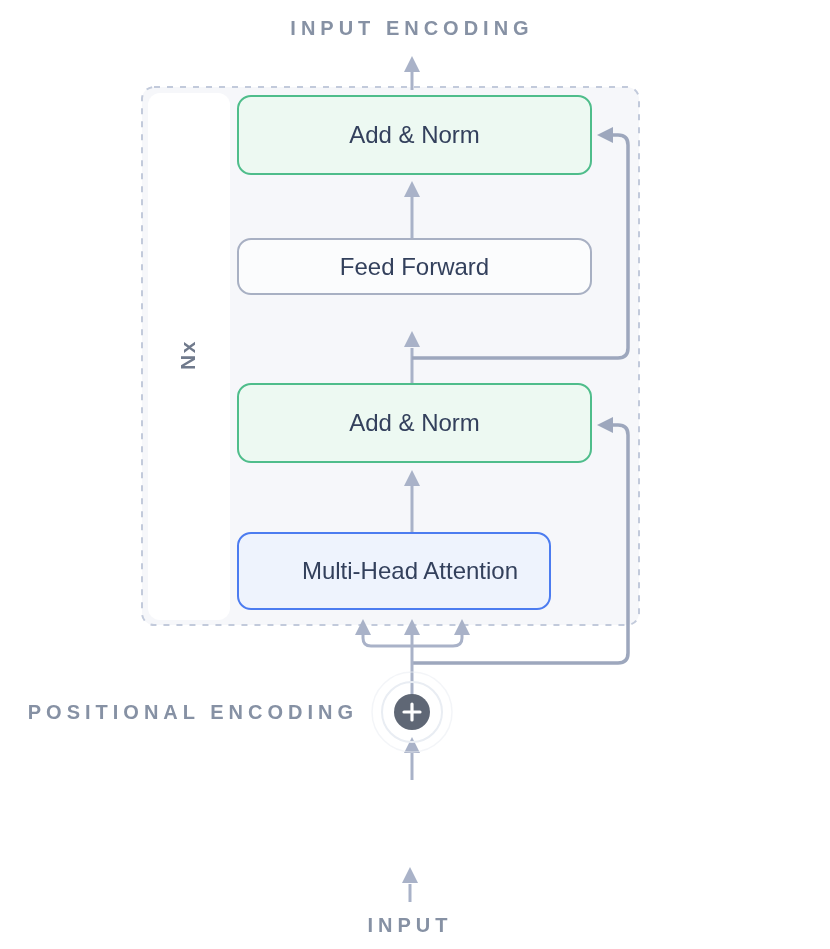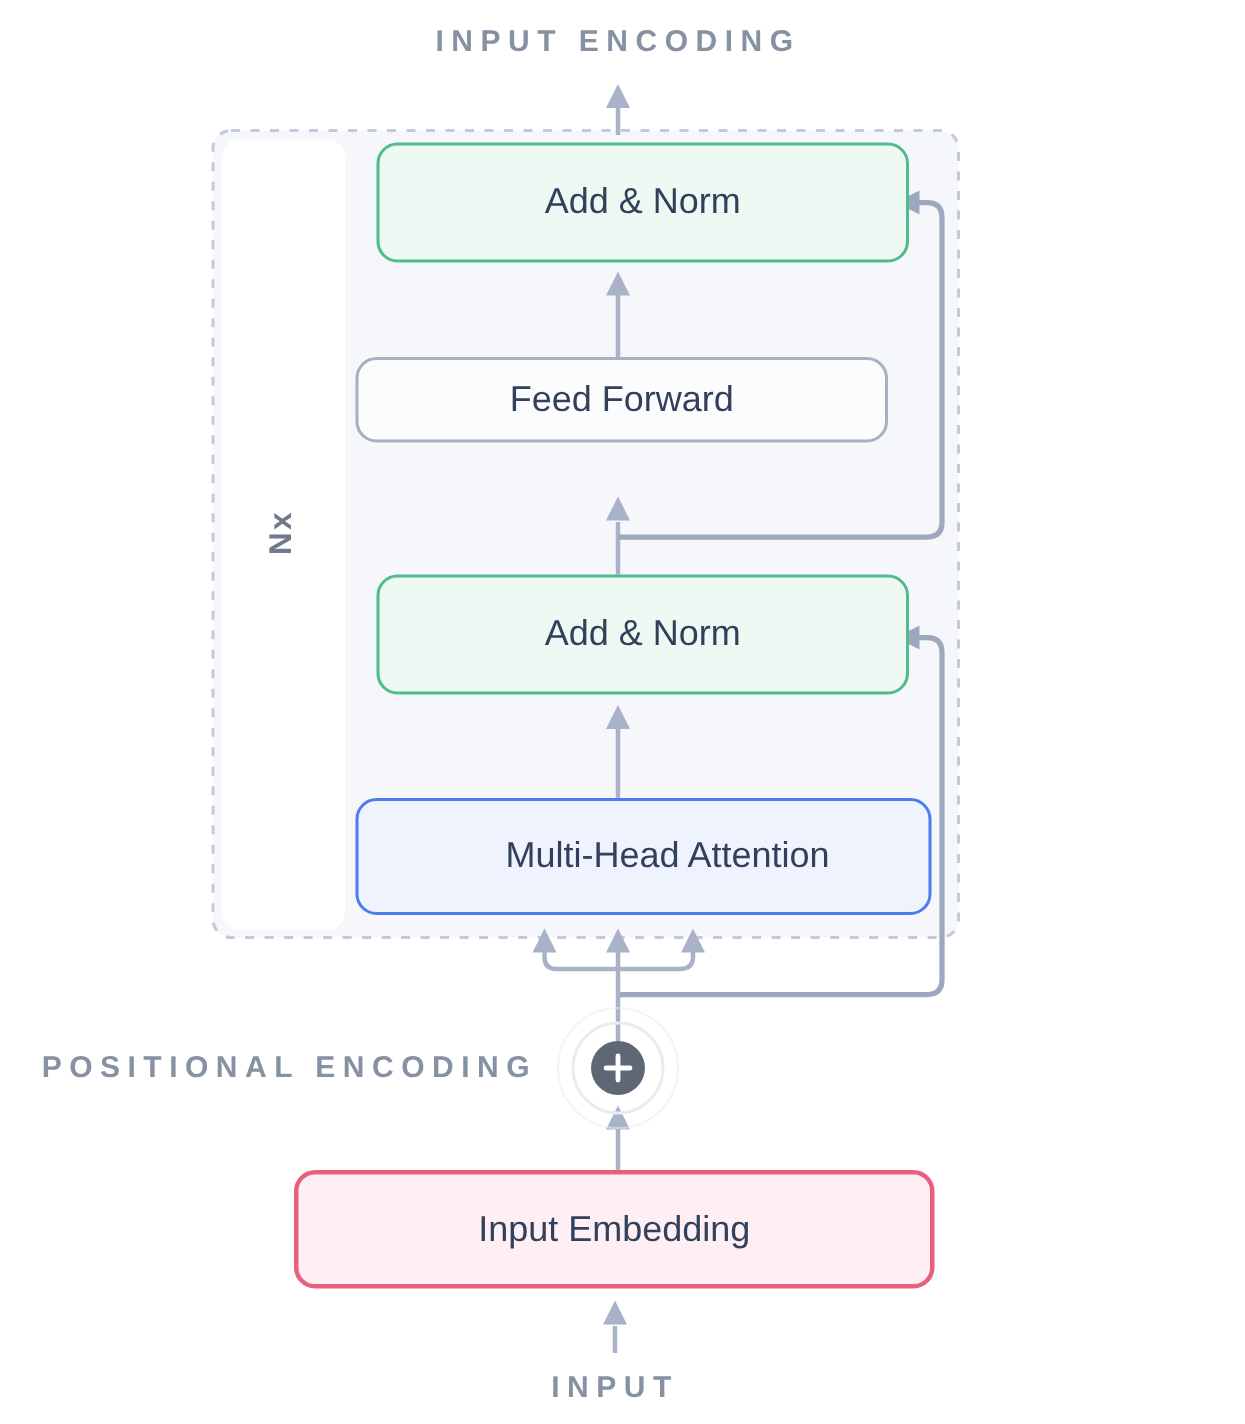--- a/index.html
+++ b/index.html
@@ -16,21 +16,21 @@
   .head{fill:var(--line);stroke:none;}
   .skiphead{fill:var(--skip);stroke:none;}
   .ring{stroke:var(--ring);fill:none;}
   .sumcircle{fill:var(--plus-fill);}
   .plus{stroke:var(--plus-glyph);stroke-width:3.2;stroke-linecap:round;fill:none;}
 
   .block{
     position:absolute;z-index:2;display:flex;align-items:center;justify-content:center;
     border-radius:14px;font-size:24px;color:var(--block-text);box-sizing:border-box;
   }
-  .add-norm{border:2.5px solid var(--add-norm-border);background:var(--add-norm-fill);margin-left:14px;}
+  .add-norm{border:2.5px solid var(--add-norm-border);background:var(--add-norm-fill);}
   .feed-forward{border:2.5px solid var(--feed-forward-border);background:var(--feed-forward-fill);}
   .attention{border:2.5px solid var(--attention-border);background:var(--attention-fill);}
   .embedding{border:3px solid var(--embedding-border);background:var(--embedding-fill);}
 
   .caps{
     position:absolute;z-index:2;font-weight:700;font-size:20px;letter-spacing:5px;
     color:var(--caps-label);white-space:nowrap;line-height:24px;
   }
   .lbl-top{left:162px;top:16px;width:500px;text-align:center;}
   .lbl-pos{left:10px;top:700px;width:348px;text-align:right;}
@@ -123,21 +123,18 @@
   </div>
 
   <div class="block feed-forward" style="left:237px;top:238px;width:355px;height:57px;">
     <span>Feed Forward</span>
   </div>
 
   <div class="block add-norm" style="left:237px;top:383px;width:355px;height:80px;">
     <span>Add &amp; Norm</span>
   </div>
 
-  <div class="block attention" style="left:237px;top:532px;width:384px;height:78px;padding-left:32px;">
+  <div class="block attention" style="left:237px;top:532px;width:314px;height:78px;padding-left:32px;">
     <span>Multi-Head Attention</span>
   </div>
 
-  <div class="block embedding" style="left:196px;top:780px;width:427px;height:79px;">
-    <span>Input Embedding</span>
-  </div>
 
 </div>
 
 </body></html>

